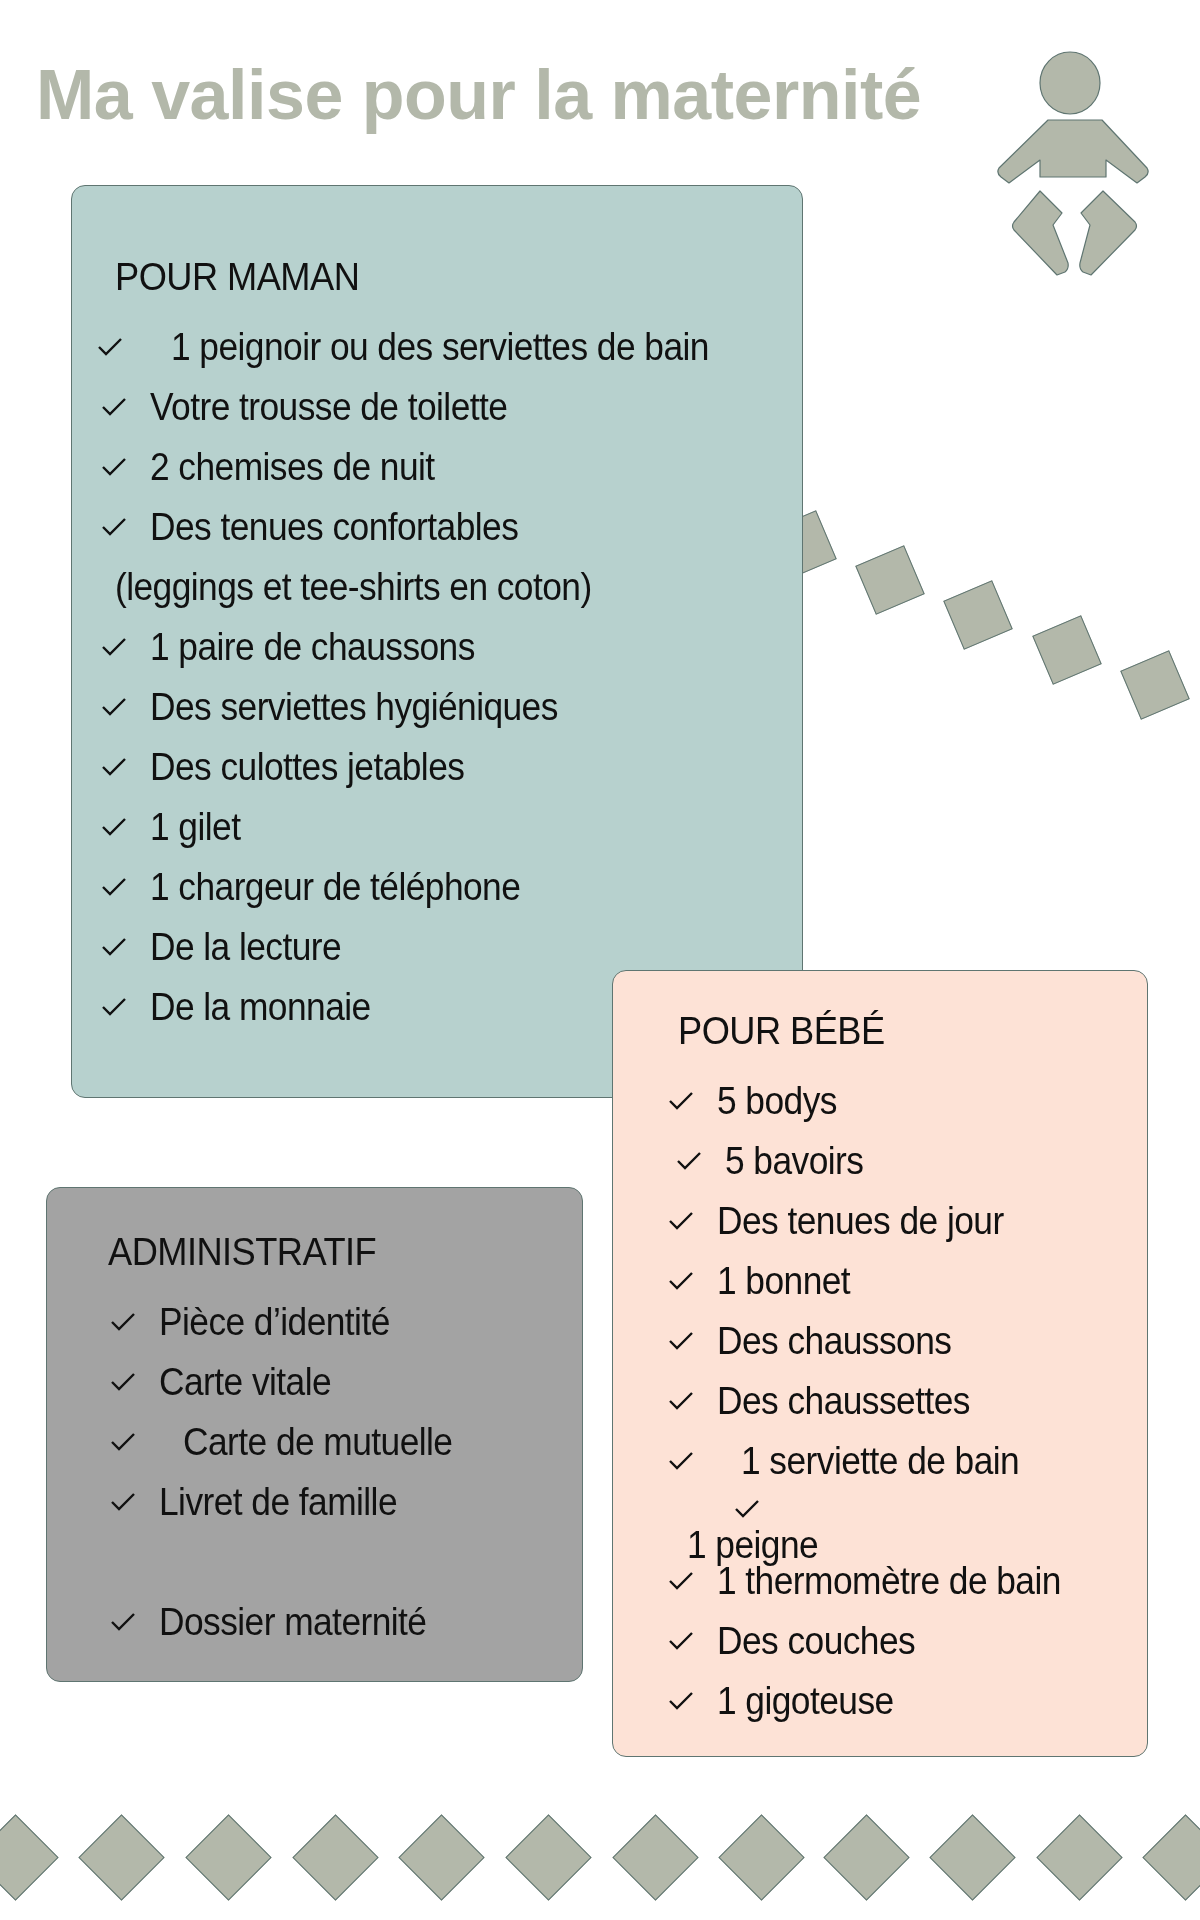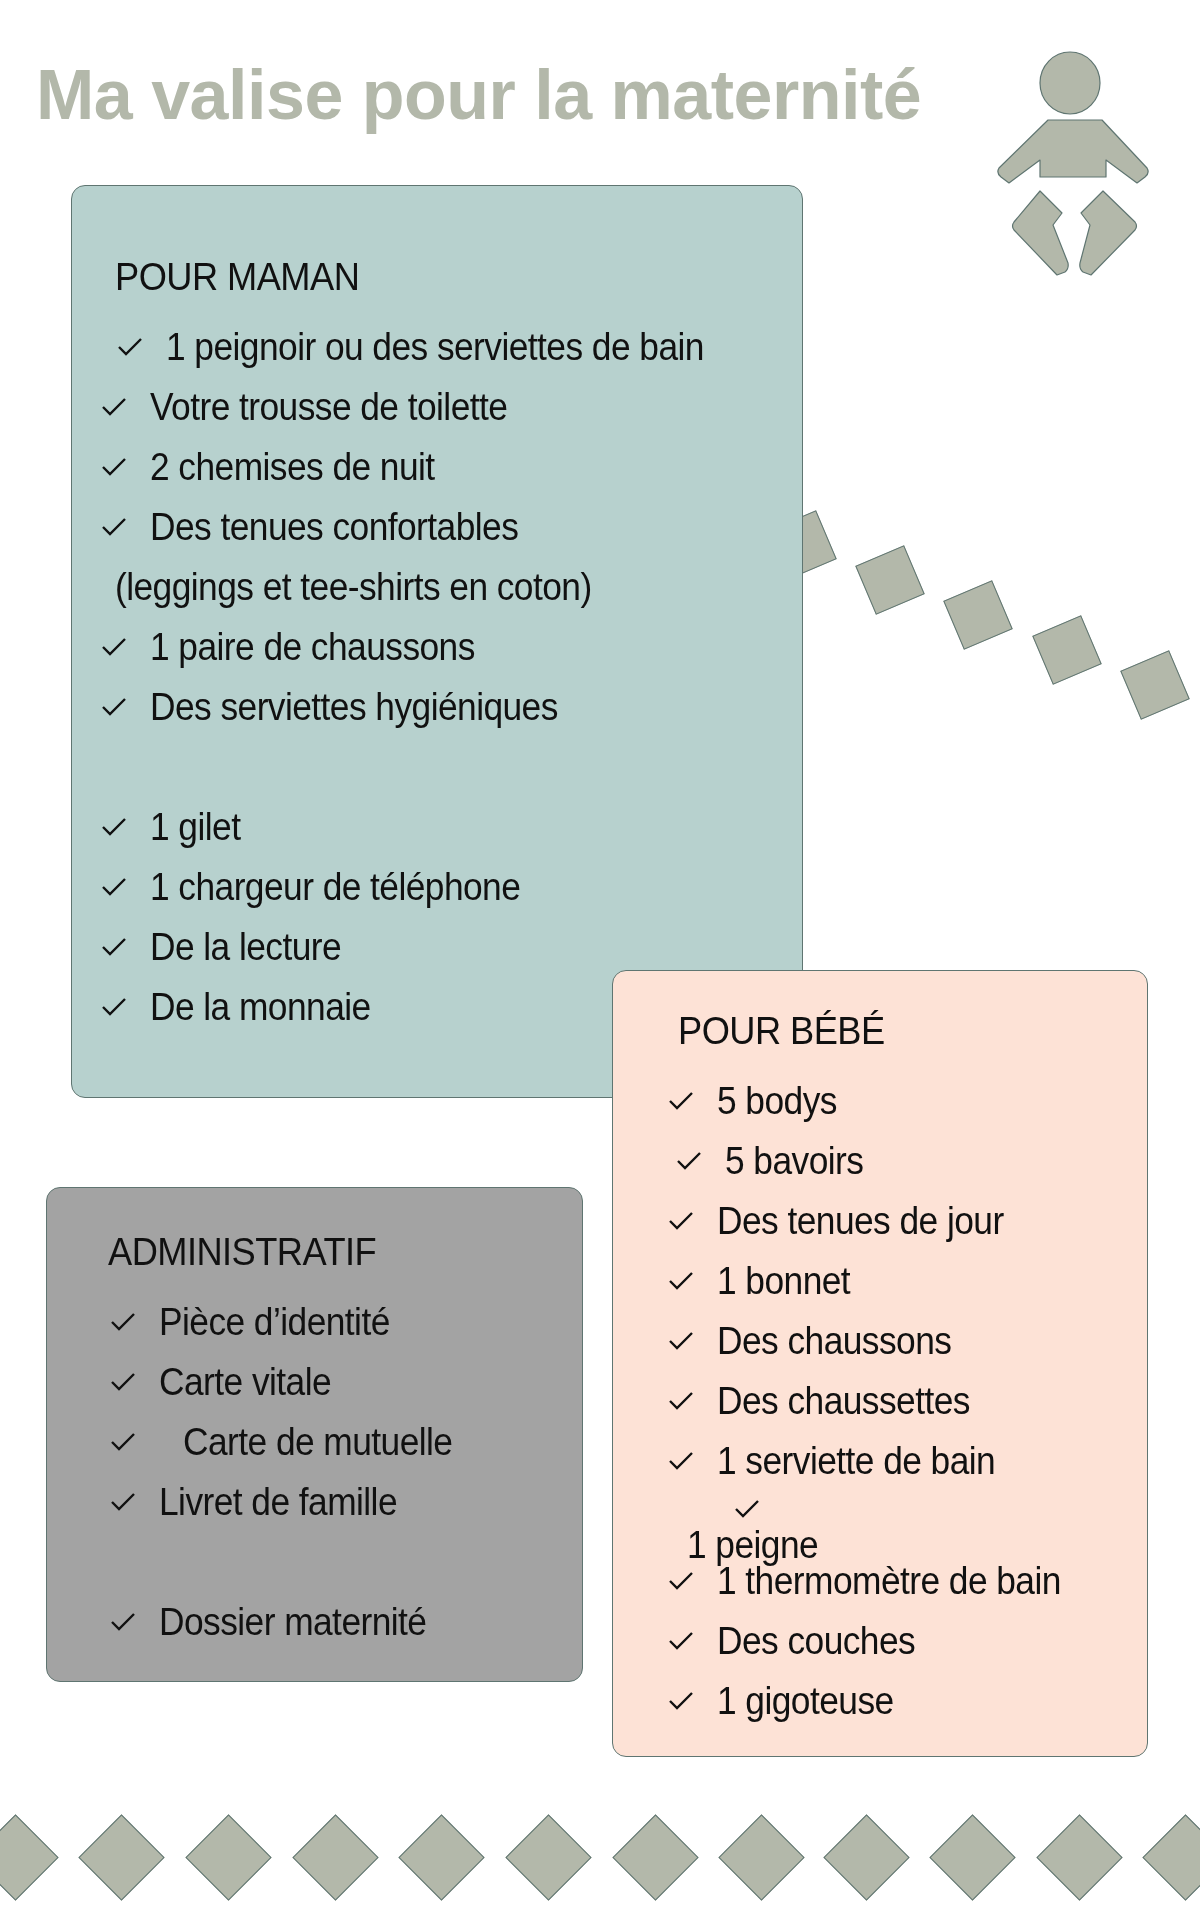--- a/index.html
+++ b/index.html
@@ -64,21 +64,21 @@
 
 <div class="deco-square" style="left:802px; top:545px; z-index:1;"></div>
 <div class="deco-square" style="left:890px; top:580px;"></div>
 <div class="deco-square" style="left:978px; top:615px;"></div>
 <div class="deco-square" style="left:1067px; top:650px;"></div>
 <div class="deco-square" style="left:1155px; top:685px;"></div>
 
 <div class="box box-maman">
   <div class="box-title" style="left:43px; top:67px;">POUR MAMAN</div>
 
-  <div class="item" style="left:44px; top:137px;">
+  <div class="item" style="left:24px; top:137px;gap:25px;">
     <span class="check">
         <svg width="30" height="24" viewBox="0 0 30 24">
           <path d="M3 12 L10 19 L25 4" fill="none" stroke="#111" stroke-width="2.4"></path>
         </svg>
       </span>
     <span class="label" style="margin-left:20px;">1 peignoir ou des serviettes de bain</span>
   </div>
   <div class="item" style="left:28px; top:197px;">
     <span class="check">
         <svg width="30" height="24" viewBox="0 0 30 24">
@@ -113,20 +113,28 @@
     <span class="label" style="margin-left:20px;">1 paire de chaussons</span>
   </div>
   <div class="item" style="left:28px; top:497px;">
     <span class="check">
         <svg width="30" height="24" viewBox="0 0 30 24">
           <path d="M3 12 L10 19 L25 4" fill="none" stroke="#111" stroke-width="2.4"></path>
         </svg>
       </span>
     <span class="label" style="margin-left:20px;">Des serviettes hygiéniques</span>
   </div>
+  <div class="item" style="left:28px; top:557px;">
+    <span class="check">
+        <svg width="30" height="24" viewBox="0 0 30 24">
+          <path d="M3 12 L10 19 L25 4" fill="none" stroke="#111" stroke-width="2.4"></path>
+        </svg>
+      </span>
+    <span class="label" style="margin-left:20px;">Des culottes jetables</span>
+  </div>
   <div class="item" style="left:28px; top:617px;">
     <span class="check">
         <svg width="30" height="24" viewBox="0 0 30 24">
           <path d="M3 12 L10 19 L25 4" fill="none" stroke="#111" stroke-width="2.4"></path>
         </svg>
       </span>
     <span class="label" style="margin-left:20px;">1 gilet</span>
   </div>
   <div class="item" style="left:28px; top:677px;">
     <span class="check">
@@ -198,21 +206,21 @@
     <span class="label" style="margin-left:20px;">Des chaussons</span>
   </div>
   <div class="item" style="left:54px; top:406px;">
     <span class="check">
         <svg width="30" height="24" viewBox="0 0 30 24">
           <path d="M3 12 L10 19 L25 4" fill="none" stroke="#111" stroke-width="2.4"></path>
         </svg>
       </span>
     <span class="label" style="margin-left:20px;">Des chaussettes</span>
   </div>
-  <div class="item" style="left:54px; top:466px;">
+  <div class="item" style="left:54px; top:466px;gap:24px;">
     <span class="check">
         <svg width="30" height="24" viewBox="0 0 30 24">
           <path d="M3 12 L10 19 L25 4" fill="none" stroke="#111" stroke-width="2.4"></path>
         </svg>
       </span>
     <span class="label" style="margin-left:20px;">1 serviette de bain</span>
   </div>
   <div class="item" style="left:54px; top:526px;flex-direction:column;">
     <span class="check">
         <svg width="30" height="24" viewBox="0 0 30 24">

